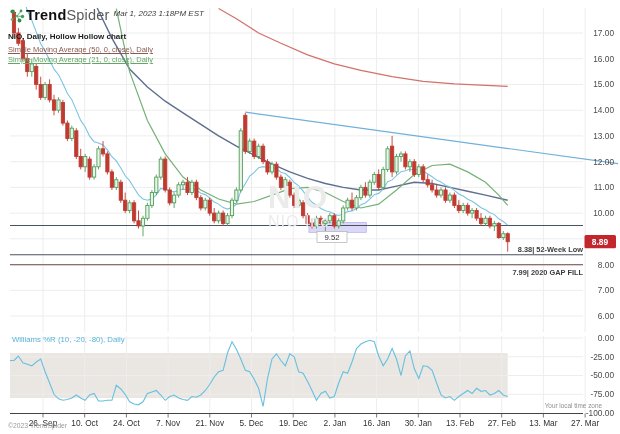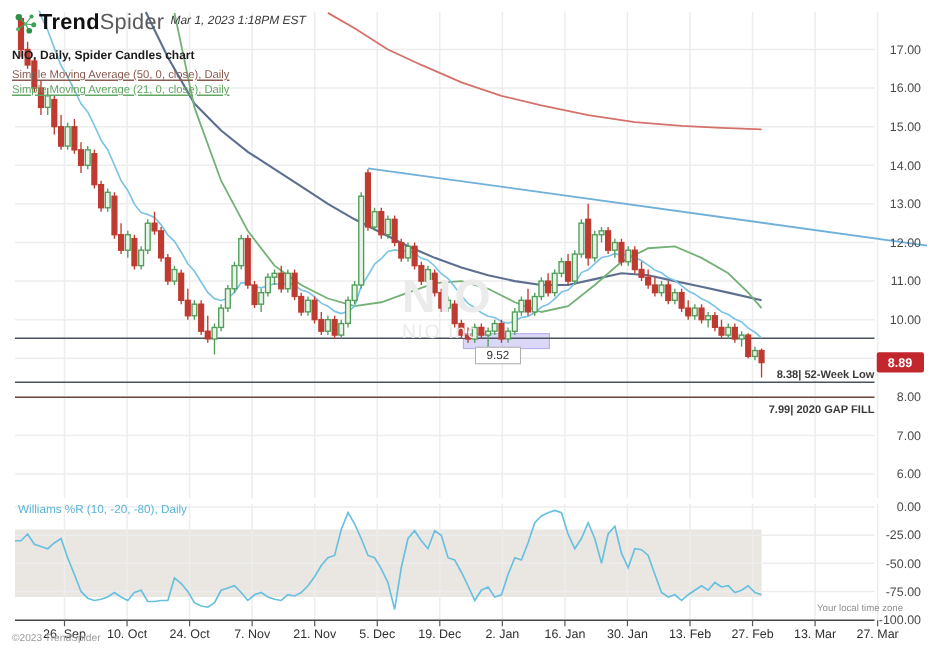--- a/index.html
+++ b/index.html
@@ -10,21 +10,21 @@
   #header{top:7px;display:flex;align-items:flex-start;gap:0;}
   #brand{font-size:14.5px;letter-spacing:.2px;}
   #brand b{color:#101010;font-weight:700;}
   #brand span{color:#5a5a5a;font-weight:400;}
   #timestamp{font-size:8px;color:#3c3c3c;margin-left:4px;padding-top:2px;font-style:italic;}
   #chart-title{top:32px;font-size:8px;font-weight:700;color:#1c1c1c;}
   #legend{top:45px;display:flex;flex-direction:column;gap:0;}
   .lg{font-size:7.5px;line-height:10px;cursor:pointer;text-decoration:underline;}
   #wm{position:absolute;left:268px;top:183px;color:#ebebeb;pointer-events:none;text-align:left;}
   #wm .w1{font-size:31px;font-weight:700;letter-spacing:2px;line-height:30px;}
-  #wm .w2{font-size:13px;font-weight:400;letter-spacing:1px;}
+  #wm .w2{font-size:16px;font-weight:400;letter-spacing:1px;}
   #copyright{position:absolute;left:8px;top:422px;font-size:6.8px;color:#9a9a9a;}
   #tznote{position:absolute;right:18px;top:402px;font-size:6.4px;color:#8f8f8f;}
   svg text{font-family:"Liberation Sans",sans-serif;}
 </style>
 </head>
 <body>
 
 <div id="app">
   <svg id="chart-svg" width="620" height="434">
       <rect x="10" y="353" width="497.7" height="45.0" fill="#eae6e2"></rect>
@@ -509,21 +509,21 @@
         <circle cx="13" cy="4" r="1.4" fill="#3aa454"></circle>
       <circle cx="14.5" cy="9.5" r="1.7" fill="#3aa454"></circle>
         <circle cx="11.5" cy="13.5" r="1.9" fill="#2e9147"></circle>
       <circle cx="4" cy="12.5" r="1.3" fill="#56b96d"></circle>
         <circle cx="9" cy="9" r="1.1" fill="#56b96d"></circle>
     </svg>
     <div id="brand"><b>Trend</b><span>Spider</span></div>
     <div id="timestamp">Mar 1, 2023 1:18PM EST</div>
   </div>
 
-  <div id="chart-title" class="overlay">NIO, Daily, Spider Candles chart</div>
+  <div id="chart-title" class="overlay">NIO, Daily, Hollow Hollow chart</div>
   <div id="legend" class="overlay">
       <div class="lg" style="color: rgb(138, 90, 80);">Simple Moving Average (50, 0, close), Daily</div>
       <div class="lg" style="color: rgb(99, 167, 101);">Simple Moving Average (21, 0, close), Daily</div>
     </div>
 
   <div id="wm">
     <div class="w1">NIO</div>
     <div class="w2">NIO Inc</div>
   </div>
 

